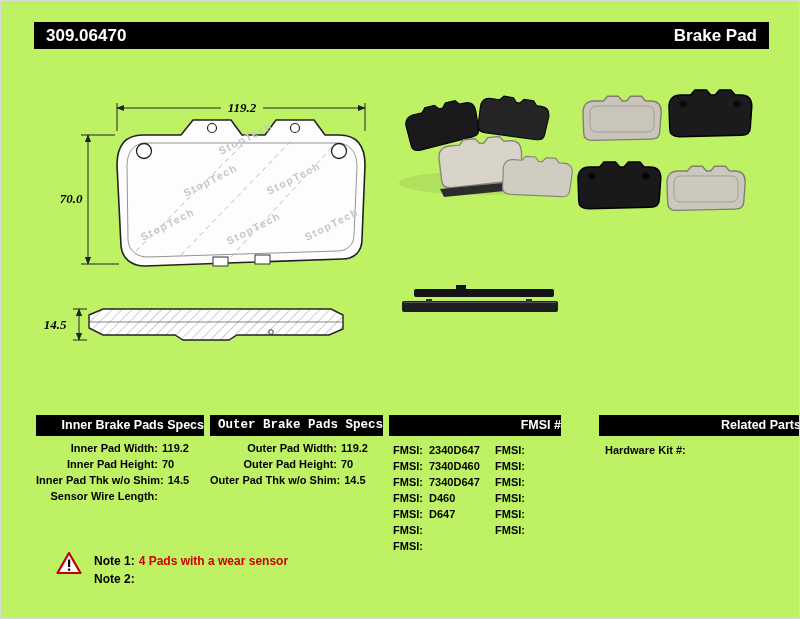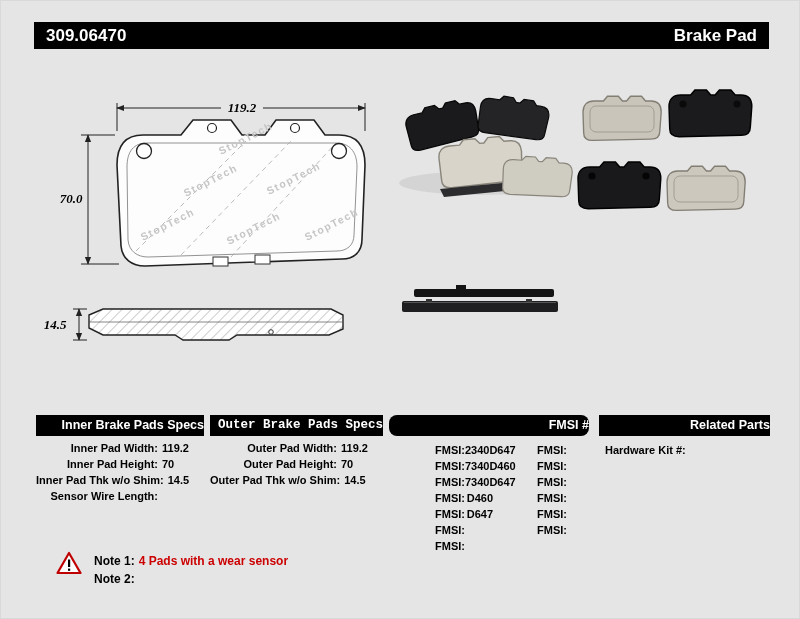--- a/index.html
+++ b/index.html
@@ -1,46 +1,46 @@
 <!DOCTYPE html>
 <html><head>
 <meta charset="utf-8">
 <style>
   * { margin:0; padding:0; box-sizing:border-box; }
   html,body { background:#ffffff; }
   body { font-family:"Liberation Sans", sans-serif; }
-  .page { position:relative; width:800px; height:619px; background:#e5e5e5; border:1px solid #d9d9d9; overflow:hidden; }
+  .page { position:relative; width:800px; height:619px; background:#bef264; border:1px solid #d9d9d9; overflow:hidden; }
 
   .topbar { position:absolute; left:33px; top:21px; width:735px; height:27px;
             background:#000; color:#fff; display:flex; justify-content:space-between;
             align-items:center; padding:0 12px; font-weight:bold; font-size:17px; }
 
   .drawing-svg { position:absolute; left:30px; top:82px; }
   .photos-svg  { position:absolute; left:385px; top:80px; }
 
   .section-title { position:absolute; height:21px; background:#000; color:#fff;
                    font-weight:bold; font-size:12.5px; text-align:right; line-height:21px; }
   .t-inner   { left:35px;  top:414px; width:168px; }
   .t-outer   { left:209px; top:414px; width:173px;font-family:Liberation Mono, monospace; }
-  .t-fmsi    { left:388px; top:414px; width:200px;border-radius:8px; }
-  .t-related { left:598px; top:414px; width:171px; }
+  .t-fmsi    { left:388px; top:414px; width:172px; }
+  .t-related { left:598px; top:414px; width:202px; }
 
   .spec-col { position:absolute; font-size:11px; font-weight:bold; color:#000; }
   .c-inner { left:35px;  top:441px; width:168px; }
   .c-outer { left:209px; top:441px; width:173px; }
   .c-fmsi-l{ left:392px; top:441px; width:100px; }
   .c-fmsi-r{ left:494px; top:441px; width:96px; }
   .c-rel   { left:604px; top:441px; width:160px; }
 
   .spec-row { display:flex; height:16px; align-items:flex-start; }
   .spec-row .lbl { flex:1; text-align:right; padding-right:4px; white-space:nowrap; }
   .spec-row .val { width:42px; text-align:left; }
 
   .fmsi-row { display:flex; height:16px; align-items:center; }
-  .fmsi-row .lbl { width:36px;margin-left:42px; }
+  .fmsi-row .lbl { width:36px; }
   .fmsi-row .val { flex:1; }
 
   .rel-row { height:16px; line-height:16px; }
 
   .warn-icon { position:absolute; left:55px; top:550px; width:26px; height:24px; }
   .note1 { position:absolute; left:93px; top:553px; font-size:12px; font-weight:bold; color:#000; }
   .note1 .red { color:#cc0000; margin-left:4px; }
   .note2 { position:absolute; left:93px; top:571px; font-size:12px; font-weight:bold; color:#000; }
 </style>
 </head>

